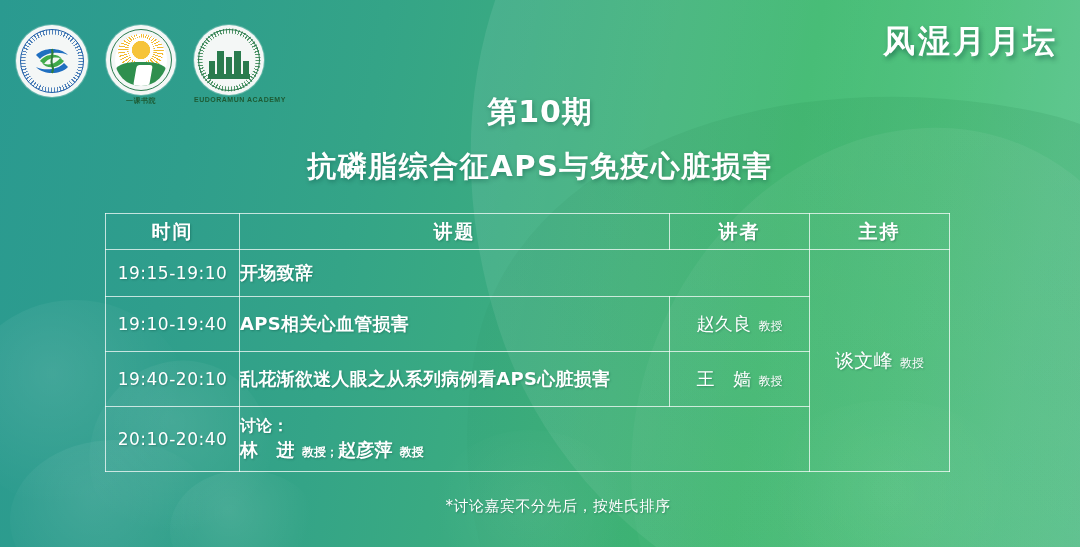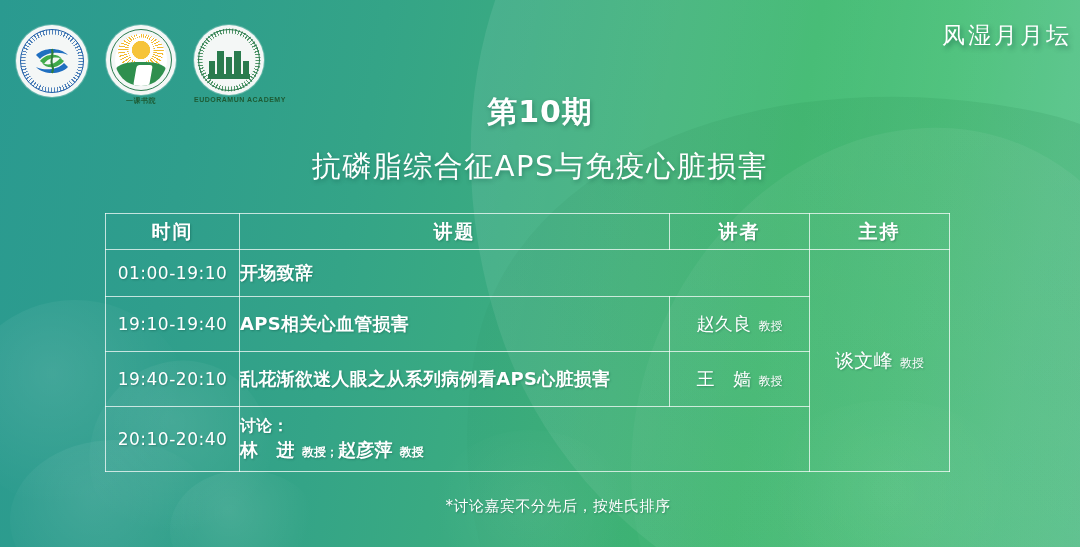--- a/index.html
+++ b/index.html
@@ -96,37 +96,37 @@
     font-weight:bold;letter-spacing:.5px;
   }
   .l3-castle{position:absolute;left:50%;top:54%;transform:translate(-50%,-50%);
              width:40px;height:28px;display:flex;align-items:flex-end;gap:2px;justify-content:center;}
   .l3-castle i{display:block;background:#2a7b4e;width:7px;}
   .l3-base{position:absolute;left:50%;bottom:16px;transform:translateX(-50%);
            width:42px;height:5px;background:#2a7b4e;}
 
   
   .brand{
-    position:absolute;right:8px;top:20px;z-index:6;
-    font-family:"DejaVu Sans","Liberation Sans",sans-serif;
-    font-size:23px;font-weight:normal;color:#ffffff;letter-spacing:3px;
+    position:absolute;right:22px;top:20px;z-index:6;
+    font-family:"DejaVu Sans","Liberation Sans",sans-serif;
+    font-size:32px;font-weight:bold;color:#ffffff;letter-spacing:3px;
     text-shadow:2px 3px 5px rgba(0,60,50,.45);
   }
 
   
   .title-wrap{position:absolute;left:0;right:0;top:92px;text-align:center;z-index:5;}
   .title-1{
     font-family:"DejaVu Sans","Liberation Sans",sans-serif;
     font-size:30px;font-weight:bold;color:#fff;letter-spacing:1px;
     text-shadow:1px 2px 4px rgba(0,60,50,.35);
   }
   .title-2{
     margin-top:14px;
     font-family:"DejaVu Sans","Liberation Sans",sans-serif;
-    font-size:29px;font-weight:normal;color:#fff;letter-spacing:1.5px;
+    font-size:29px;font-weight:bold;color:#fff;letter-spacing:1.5px;
     text-shadow:1px 2px 4px rgba(0,60,50,.35);
   }
 
   
   .sched{
     position:absolute;left:105px;top:213px;width:844px;
     border-collapse:collapse;z-index:5;
     table-layout:fixed;
   }
   .sched td,.sched th{
@@ -260,21 +260,21 @@
     <thead>
       <tr>
         <th>时间</th>
         <th>讲题</th>
         <th>讲者</th>
         <th>主持</th>
       </tr>
     </thead>
     <tbody>
       <tr class="r1">
-        <td class="cell-time">01:00-19:10</td>
+        <td class="cell-time">19:15-19:10</td>
         <td class="cell-topic" colspan="2">开场致辞</td>
         <td class="cell-host" rowspan="4">
           <span>谈文峰</span><span class="ttl">教授</span>
         </td>
       </tr>
       <tr class="r2">
         <td class="cell-time">19:10-19:40</td>
         <td class="cell-topic">APS相关心血管损害</td>
         <td class="cell-speaker">
           <span>赵久良</span><span class="ttl">教授</span>

